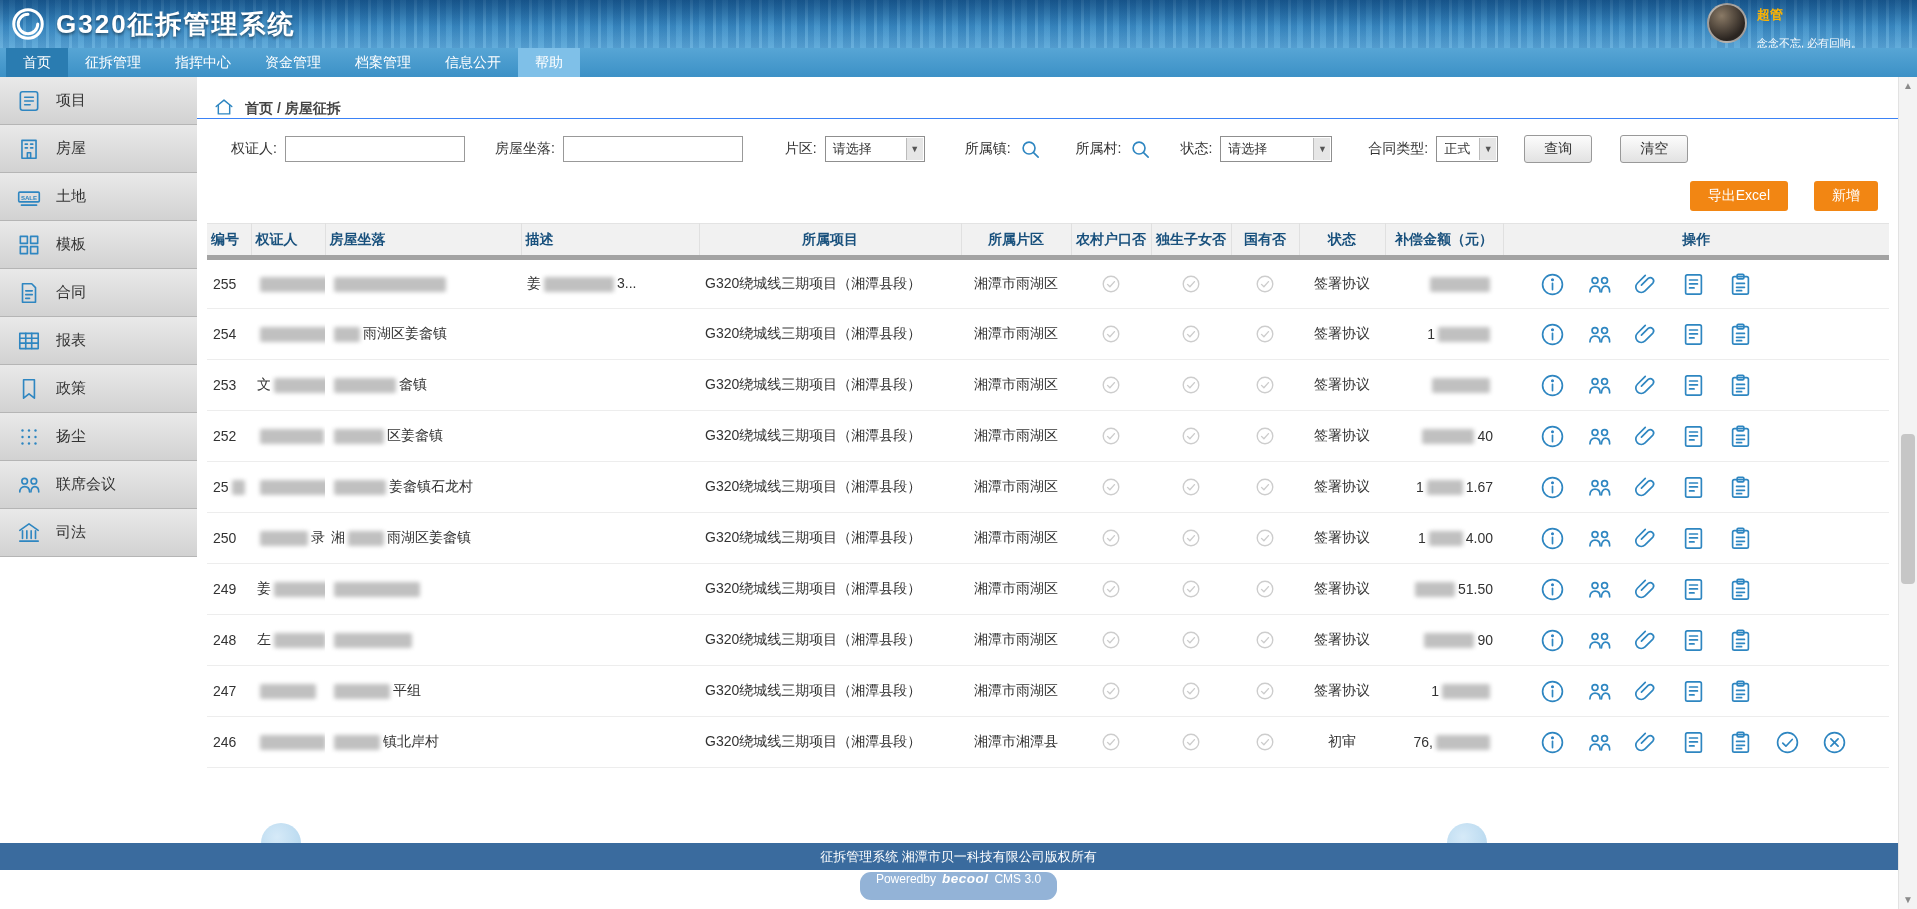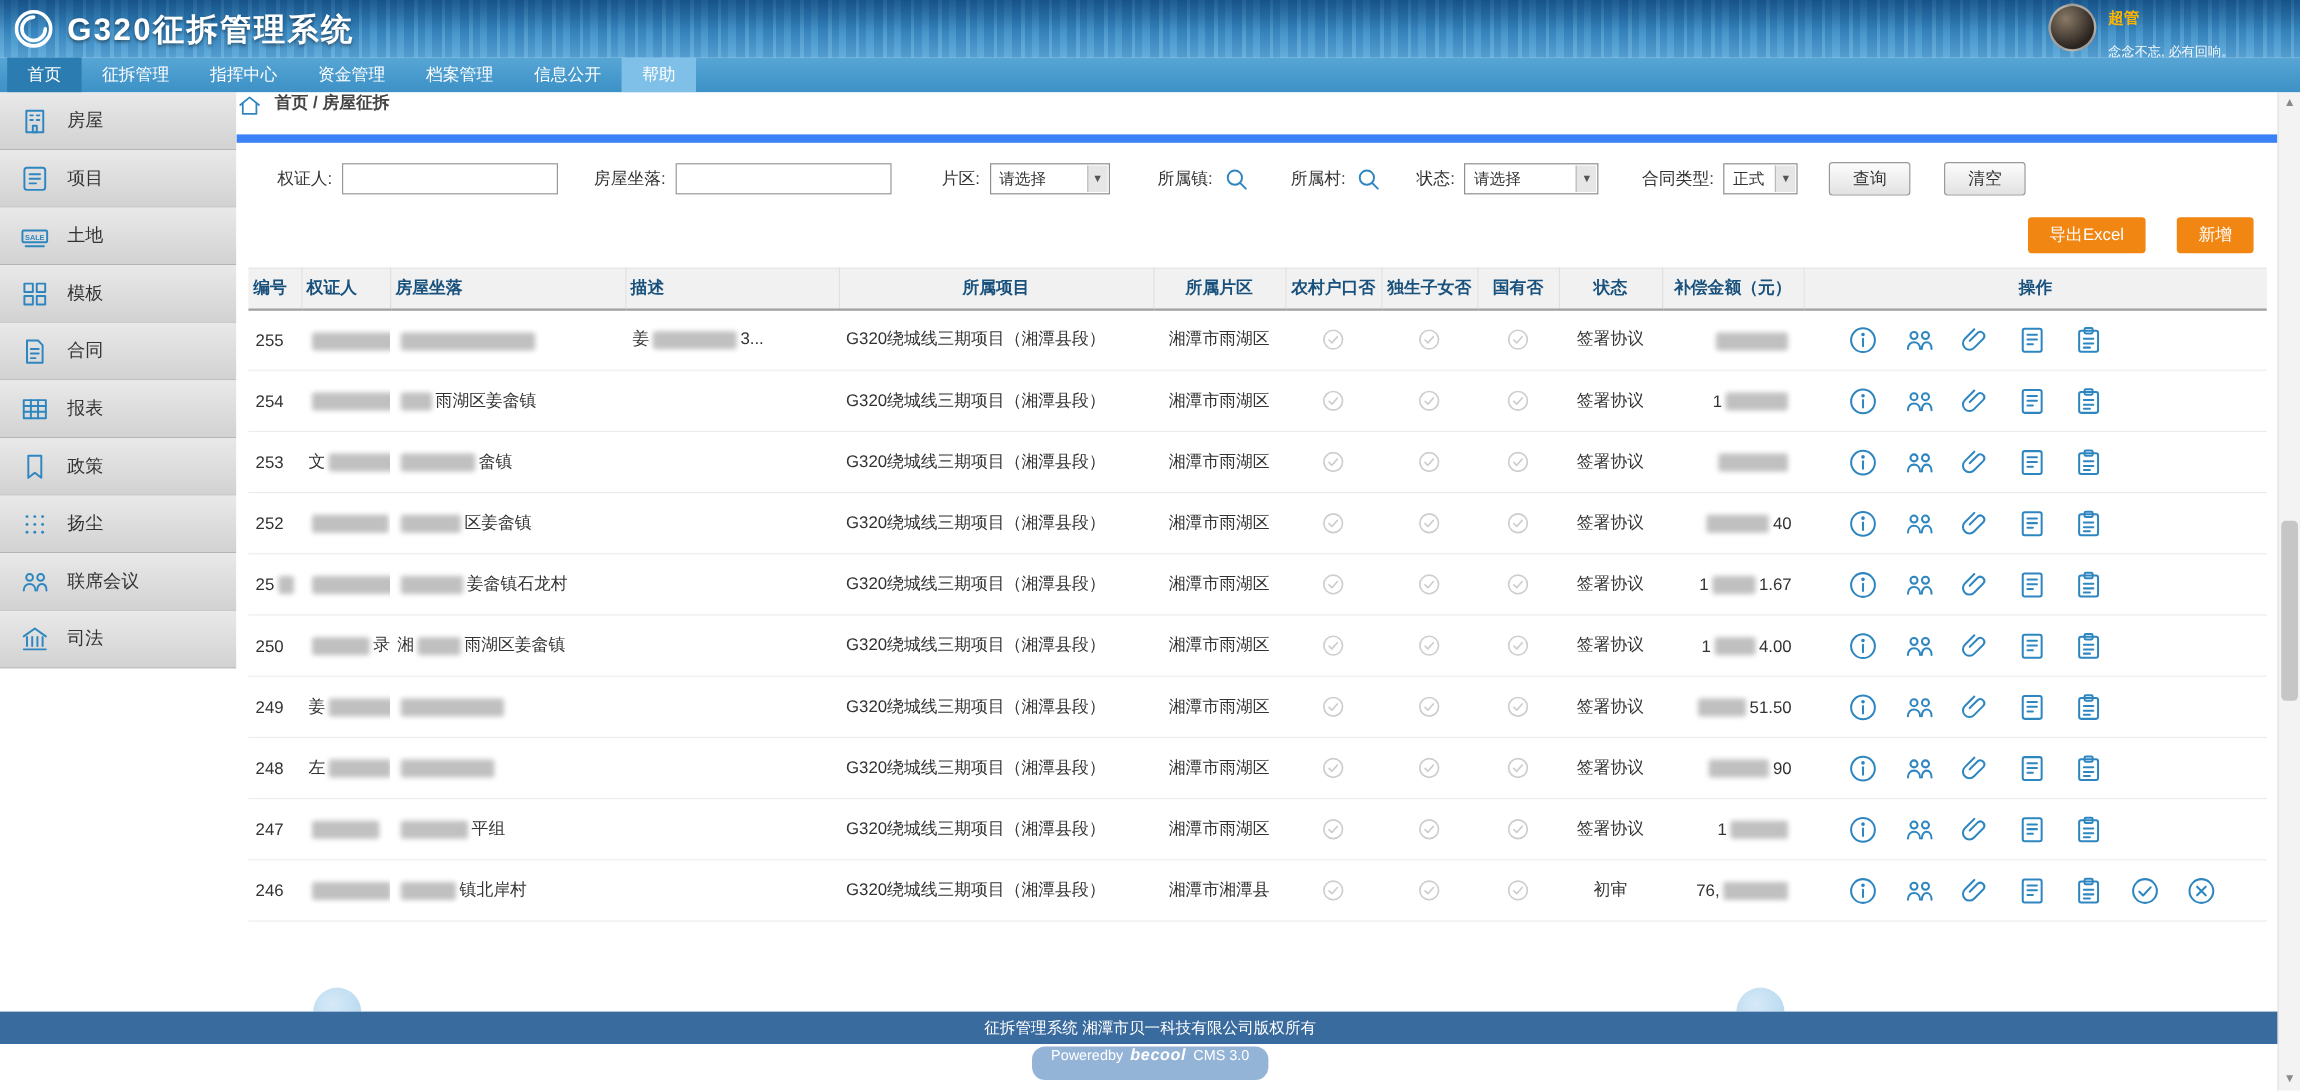--- a/index.html
+++ b/index.html
@@ -47,22 +47,22 @@
   
   main{ position:absolute; top:77px; left:197px; right:19px; bottom:66px; background:#fff; overflow:hidden; }
 
   .page-head{ display:flex; align-items:center; padding:9px 0 8px 14px; border-bottom:1px solid #aad0e8; }
   .page-icon{ width:38px; height:38px; background:#2e86c1; border-radius:5px;
     display:flex; align-items:center; justify-content:center; margin-right:14px; }
   .page-icon svg{ width:27px; height:27px; }
   .page-title{ font-size:22px; font-weight:bold; color:#253d52; }
   .page-subtitle{ font-size:15px; color:#9b9b9b; margin-left:12px; padding-top:5px; }
 
-  .breadcrumb{ display:flex; align-items:flex-start; height:42px; 
-    border-bottom:7px solid #3b82f6; }
+  .breadcrumb{ display:flex; align-items:flex-end; height:42px; padding-left:16px;
+    border-bottom:1px solid #3b82f6; }
   .breadcrumb .icon svg{ width:22px; height:22px; display:block; }
   .breadcrumb-text{ margin-left:10px; font-size:14px; font-weight:bold; color:#444; }
 
   .filters{ display:flex; align-items:center; padding:16px 0 4px 34px; font-size:14px; color:#333; }
   .flabel{ margin-right:8px; white-space:nowrap; }
   .ftext{ width:180px; height:26px; border:1px solid #999; font-size:13px; padding:0 6px; outline:none; }
   .mr30{margin-right:30px;} .mr42{margin-right:42px;} .mr40{margin-right:40px;}
   .mr34{margin-right:34px;} .mr28{margin-right:28px;} .mr36{margin-right:36px;} .mr26{margin-right:26px;text-align:center;}
   .fselect{ position:relative; height:26px; border:1px solid #8f8f8f; background:#fff;
     display:inline-flex; align-items:center; padding:0 22px 0 7px; font-size:13px; color:#333; cursor:pointer; }
@@ -75,21 +75,21 @@
   .btn-gray{ width:68px; height:28px; background:linear-gradient(#fcfcfc,#e2e2e2);
     border:1px solid #999; border-radius:3px; font-size:14px; color:#333; cursor:pointer;
     font-family:inherit; }
 
   .toolbar{ display:flex; justify-content:flex-end; gap:26px; padding:14px 20px 12px 0; }
   .btn-orange{ height:30px; padding:0 18px; background:#f28613; color:#fff; border:none;
     border-radius:3px; font-size:14px; cursor:pointer; font-family:inherit; }
 
   table{ margin-left:10px; width:1682px; border-collapse:collapse; table-layout:fixed; }
   th{ background:#f1f1f1; color:#19517d; font-weight:bold; font-size:14px; height:34px;
-    border-top:1px solid #e3e3e3; border-bottom:2px solid #a3a3a3; border-right:1px solid #e0e0e0;
+    border-top:1px solid #e3e3e3; border-bottom:5px solid #a3a3a3; border-right:1px solid #e0e0e0;
     padding:0 4px; white-space:nowrap; overflow:hidden; }
   th:last-child{ border-right:none; }
   td{ height:51px; border-bottom:1px solid #ededed; font-size:14px; color:#333;
     padding:0 6px; white-space:nowrap; overflow:hidden; }
   th.c0,th.c1,th.c2,th.c3{ text-align:left; }
   td.c0,td.c1,td.c2,td.c3,td.c4{ text-align:left; }
   td.c5,td.c6,td.c7,td.c8,td.c9{ text-align:center; }
   td.c10{ text-align:right; padding-right:10px; }
   td.c11{ text-align:left; padding-left:26px; }
   .redact{ display:inline-block; height:15px; background:#c0c0c0; border-radius:2px;
@@ -146,40 +146,40 @@
     <span class="nav-item">资金管理</span>
     <span class="nav-item">档案管理</span>
     <span class="nav-item">信息公开</span>
     <span class="nav-item hl">帮助</span>
   </nav>
 
 <aside id="sidebar">
     <div class="side-item">
       <span class="icon">
         <svg viewBox="0 0 24 24" stroke="#2e86c1" fill="none" stroke-width="1.5" stroke-linecap="round" stroke-linejoin="round">
+          <rect x="4" y="3.5" width="16" height="17" rx="2"></rect>
+          <line x1="8" y1="8.5" x2="16" y2="8.5"></line>
+          <line x1="8" y1="12" x2="16" y2="12"></line>
+          <line x1="8" y1="15.5" x2="13" y2="15.5"></line>
+        </svg>
+      </span>
+      <span class="side-label">项目</span>
+    </div>
+    <div class="side-item">
+      <span class="icon">
+        <svg viewBox="0 0 24 24" stroke="#2e86c1" fill="none" stroke-width="1.5" stroke-linecap="round" stroke-linejoin="round">
           <rect x="5.5" y="4" width="13" height="16.5"></rect>
           <line x1="8.5" y1="7.5" x2="10.5" y2="7.5"></line>
           <line x1="13.5" y1="7.5" x2="15.5" y2="7.5"></line>
           <line x1="8.5" y1="11" x2="10.5" y2="11"></line>
           <line x1="13.5" y1="11" x2="15.5" y2="11"></line>
           <rect x="10.5" y="15.5" width="3" height="5"></rect>
         </svg>
       </span>
       <span class="side-label">房屋</span>
-    </div>
-    <div class="side-item">
-      <span class="icon">
-        <svg viewBox="0 0 24 24" stroke="#2e86c1" fill="none" stroke-width="1.5" stroke-linecap="round" stroke-linejoin="round">
-          <rect x="4" y="3.5" width="16" height="17" rx="2"></rect>
-          <line x1="8" y1="8.5" x2="16" y2="8.5"></line>
-          <line x1="8" y1="12" x2="16" y2="12"></line>
-          <line x1="8" y1="15.5" x2="13" y2="15.5"></line>
-        </svg>
-      </span>
-      <span class="side-label">项目</span>
     </div>
     <div class="side-item">
       <span class="icon">
         <svg viewBox="0 0 24 24" stroke="#2e86c1" fill="none" stroke-width="1.5" stroke-linecap="round" stroke-linejoin="round">
           <rect x="2.5" y="7.5" width="19" height="9" rx="1"></rect>
           <text x="12" y="14.6" text-anchor="middle" font-size="5.6" font-weight="bold" fill="#2e86c1" stroke="none">SALE</text>
           <line x1="5" y1="19.5" x2="19" y2="19.5"></line>
         </svg>
       </span>
       <span class="side-label">土地</span>

